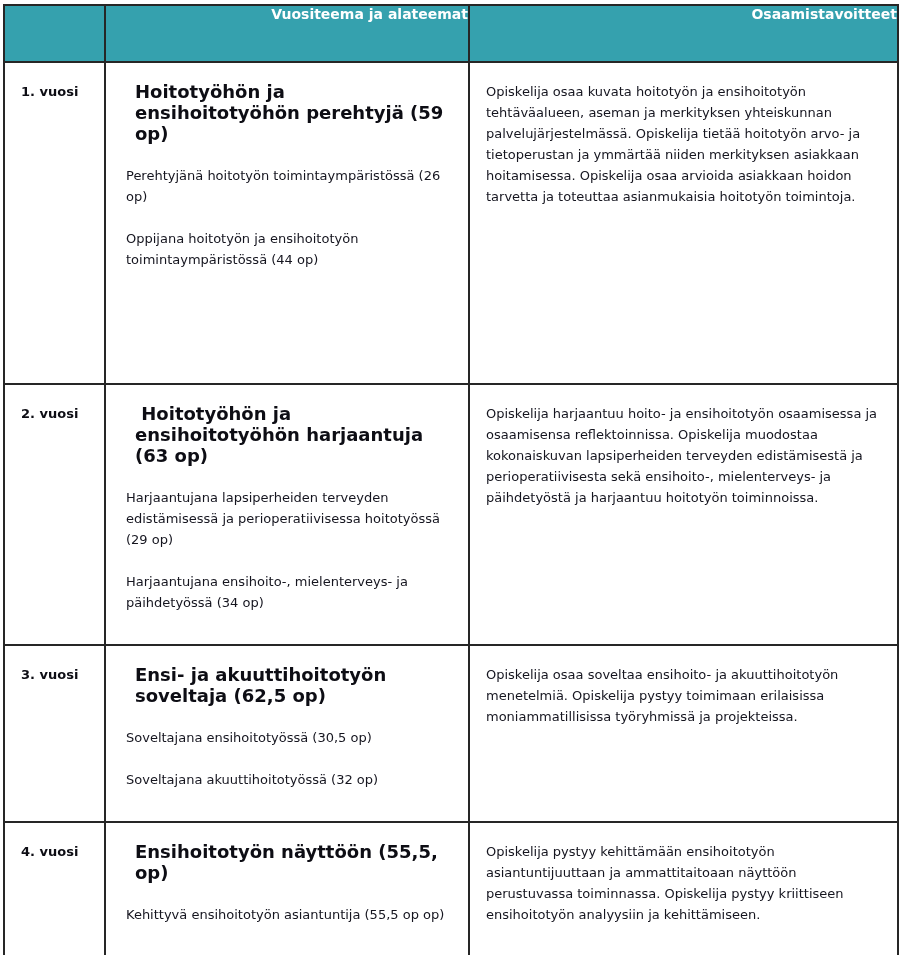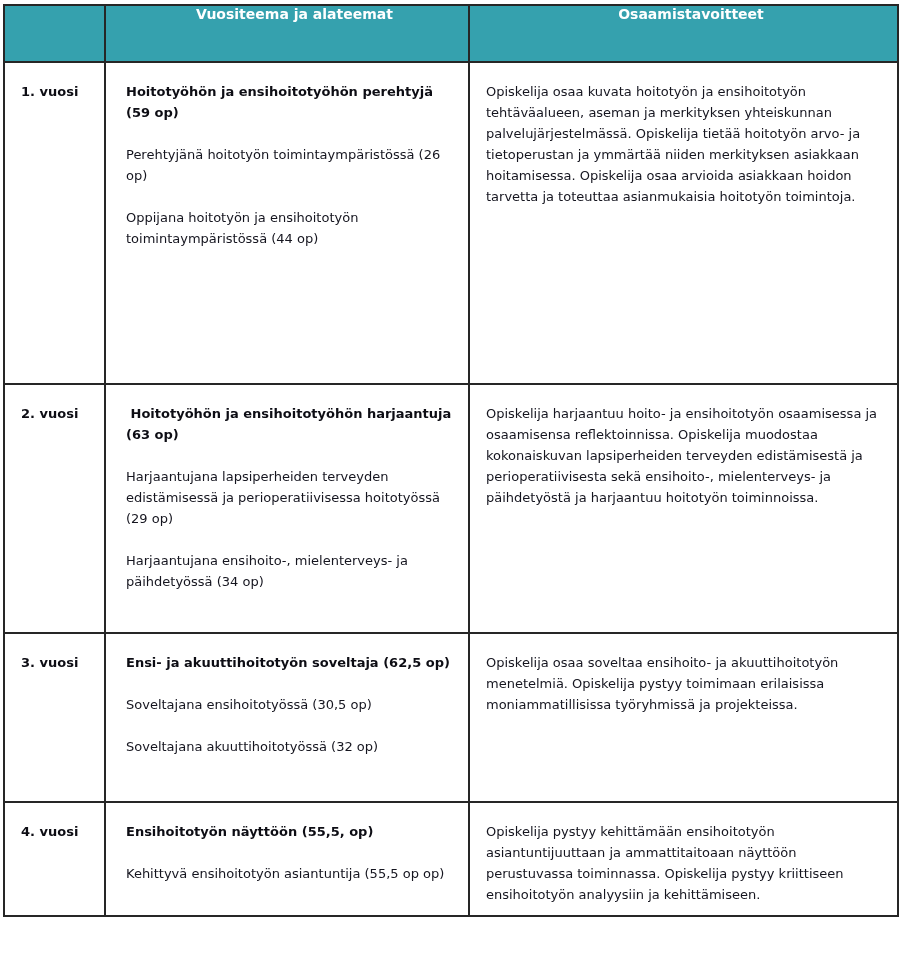--- a/index.html
+++ b/index.html
@@ -35,44 +35,44 @@
     vertical-align: top;
     overflow: hidden;
   }
 
   
   thead th {
     background: #35A1AE;
     color: #ffffff;
     font-size: 14px;
     font-weight: bold;
-    text-align: center;
+    text-align: right;
     height: 55px;
     padding: 0 0 0 15px;
     vertical-align: middle;
     border-bottom: 3px solid #202020;
   }
 
   
   tbody td {
     padding: 18px 12px 10px 16px;
     font-size: 13px;
     line-height: 21px;
     color: #15151f;
   }
   td.year-cell {
     font-weight: bold;
     color: #0d0d14;
     white-space: nowrap;
   }
   p.theme-title {
-    margin: 0 0 21px 4px;
+    margin: 0 0 21px 13px;
     font-weight: bold;
     color: #0d0d14;
-    font-size: 13px;
+    font-size: 18px;
     white-space: pre-wrap;
   }
   p.subtheme {
     margin: 0 0 21px 4px;
   }
   p.objectives-text {
     margin: 0;
   }
 
   tr.row-1 { height: 322px; }

